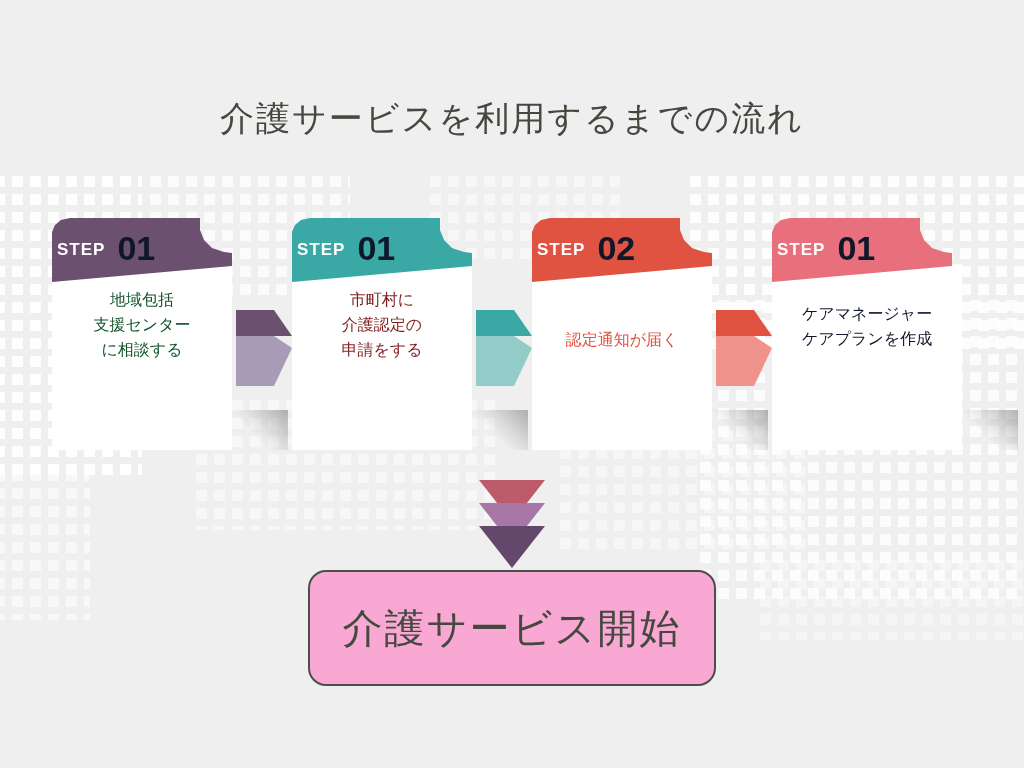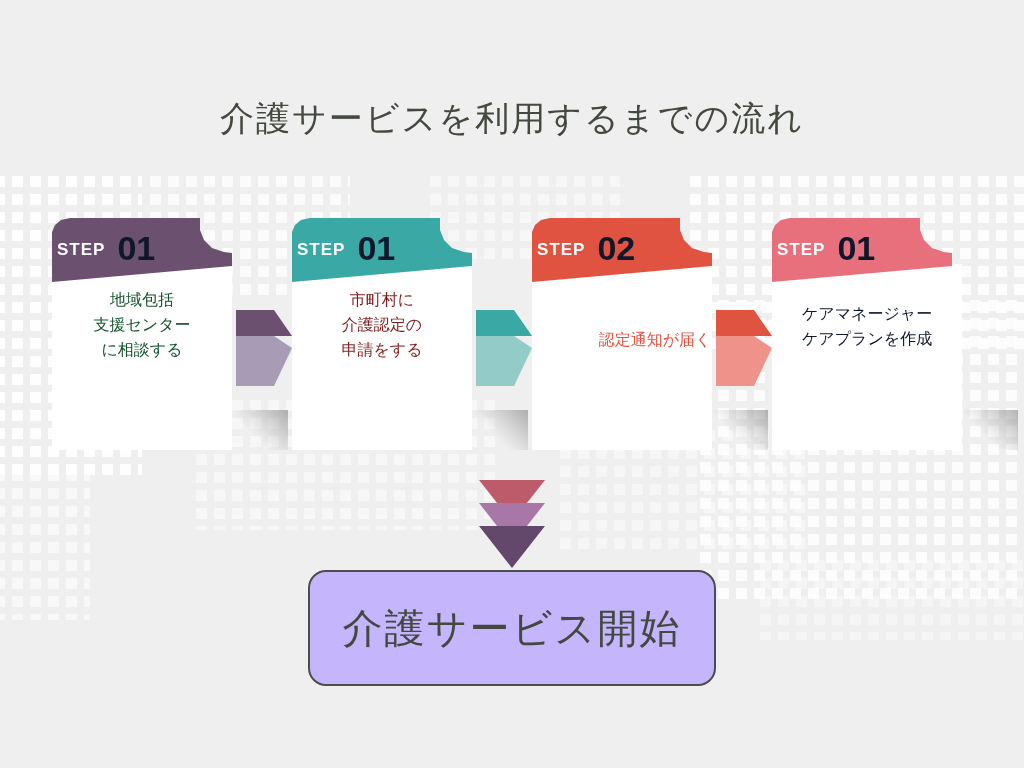--- a/index.html
+++ b/index.html
@@ -123,21 +123,21 @@
   .chev{
     position:absolute;left:0;width:66px;height:42px;
     -webkit-clip-path:polygon(0 0,100% 0,50% 100%);
     clip-path:polygon(0 0,100% 0,50% 100%);
   }
 
   
   #final-box{
     position:absolute;
     left:308px;top:570px;width:408px;height:116px;
-    background:#c4b5fd;
+    background:#f9a8d4;
     border:2px solid #4d4d4d;
     border-radius:18px;
     box-sizing:border-box;
     display:flex;align-items:center;justify-content:center;
     z-index:6;
   }
   #final-label{
     font-size:40px;
     letter-spacing:2px;
     color:#44493f;
@@ -188,21 +188,21 @@
 </div>
 
 <div class="step-card" style="left:532px;">
   <div class="card-shadow"></div>
   <div class="card-body"></div>
   <div class="card-head" style="background:#e15341;"></div>
   <div class="head-inner">
     <span class="step-word">STEP</span>
     <span class="step-num">02</span>
   </div>
-  <div class="card-text" style="color:#e15341;top:110px;padding-left:33px;">認定通知が届く</div>
+  <div class="card-text" style="color:#e15341;top:110px;">認定通知が届く</div>
 </div>
 
 <div class="step-card" style="left:772px;width:190px;">
   <div class="card-shadow" style="left:190px;"></div>
   <div class="card-body" style="width:190px;"></div>
   <div class="card-head" style="background:#e8707c;width:190px;"></div>
   <div class="head-inner" style="width:190px;">
     <span class="step-word">STEP</span>
     <span class="step-num">01</span>
   </div>

